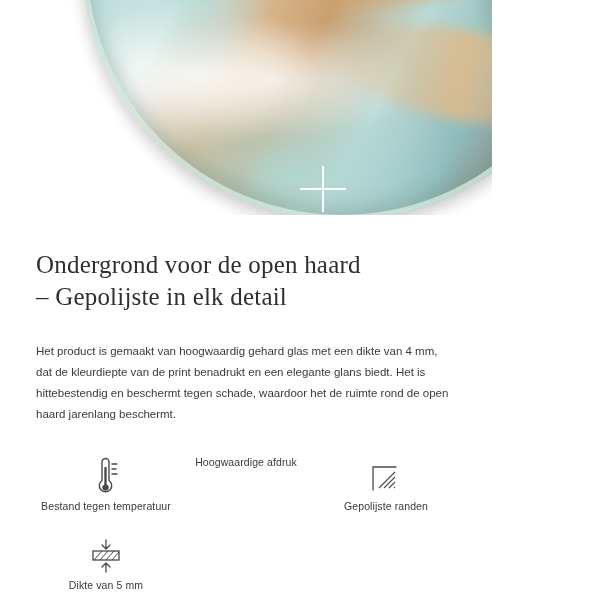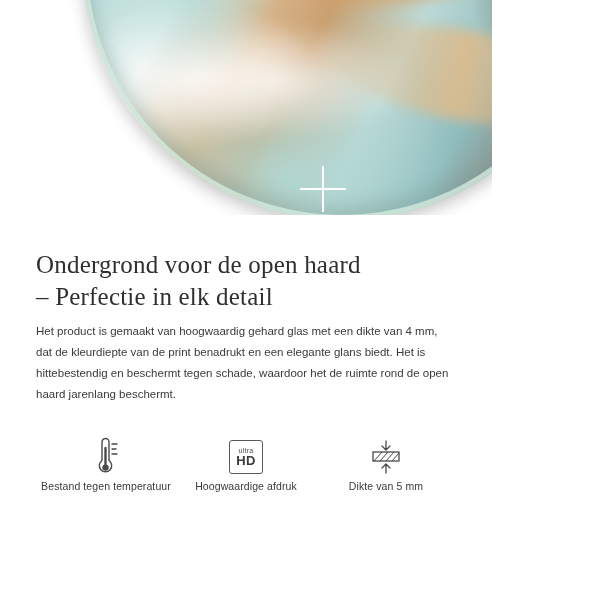--- a/index.html
+++ b/index.html
@@ -91,21 +91,21 @@
     line-height: 32px;
     color: #2f2f2f;
     margin: 14px 0 0 0;
     letter-spacing: .2px;
   }
   h1.title span { display: block; }
   p.body {
     font-size: 11.5px;
     line-height: 21px;
     color: #3a3a3a;
-    margin: 8px 0 0 0;
+    margin: 28px 0 0 0;
     max-width: 530px;
   }
 
   
   .features {
     margin-top: 30px;
     display: grid;
     grid-template-columns: repeat(3, 1fr);
     row-gap: 22px;
   }
@@ -157,51 +157,54 @@
       <div class="streak s6"></div>
       <div class="hero-rim"></div>
     </div>
     <div class="hero-sparkle"></div>
   </div>
 
   <div class="content">
 
     <h1 class="title">
       <span>Ondergrond voor de open haard</span>
-      <span>– Perfectie in elk detail</span>
+      <span>– Gepolijste in elk detail</span>
     </h1>
 
     <p class="body">Het product is gemaakt van hoogwaardig gehard glas met een dikte van 4 mm, dat de kleurdiepte van de print benadrukt en een elegante glans biedt. Het is hittebestendig en beschermt tegen schade, waardoor het de ruimte rond de open haard jarenlang beschermt.</p>
 
     <div class="features">
 
       <div class="feature">
         <div class="glyph">
           <svg width="40" height="42" viewBox="0 0 40 42" fill="none" stroke="#4a4a4a" stroke-width="1.4">
             <path d="M16 6a3.5 3.5 0 0 1 7 0v18.5a6.2 6.2 0 1 1-7 0V6z"></path>
             <path d="M19.5 12v17" stroke-width="2.4" stroke-linecap="round"></path>
             <circle cx="19.5" cy="31.6" r="3.2" fill="#4a4a4a" stroke="none"></circle>
             <path d="M26 8h5M26 13h4M26 18h5" stroke-linecap="round"></path>
           </svg>
         </div>
         <div class="caption">Bestand tegen temperatuur</div>
       </div>
 
       <div class="feature">
+        <div class="caption">Hoogwaardige afdruk</div>
+      </div>
+
+
+
+      <div class="feature">
         <div class="glyph">
-          <div class="ultrahd">
-            <div class="u1">ultra</div>
-            <div class="u2">HD</div>
-          </div>
+          <svg width="38" height="38" viewBox="0 0 38 38" fill="none" stroke="#4a4a4a" stroke-width="1.3">
+            <path d="M6 32V9h23" stroke-linecap="round"></path>
+            <path d="M12 30l16-16M17 30l11-11M22 30l6-6M27 30l1-1" stroke-width="1.1"></path>
+          </svg>
         </div>
-        <div class="caption">Hoogwaardige afdruk</div>
-      </div>
-
-
-
+        <div class="caption">Gepolijste randen</div>
+      </div>
 
       <div class="feature">
         <div class="glyph">
           <svg width="44" height="38" viewBox="0 0 44 38" fill="none" stroke="#4a4a4a" stroke-width="1.3">
             <path d="M22 3v8M18 8l4 4 4-4" stroke-linecap="round" stroke-linejoin="round"></path>
             <rect x="9" y="14" width="26" height="9"></rect>
             <path d="M10 23l8-9M16 23l8-9M22 23l8-9M28 23l7-8" stroke-width="1"></path>
             <path d="M22 35v-8M18 30l4-4 4 4" stroke-linecap="round" stroke-linejoin="round"></path>
           </svg>
         </div>

